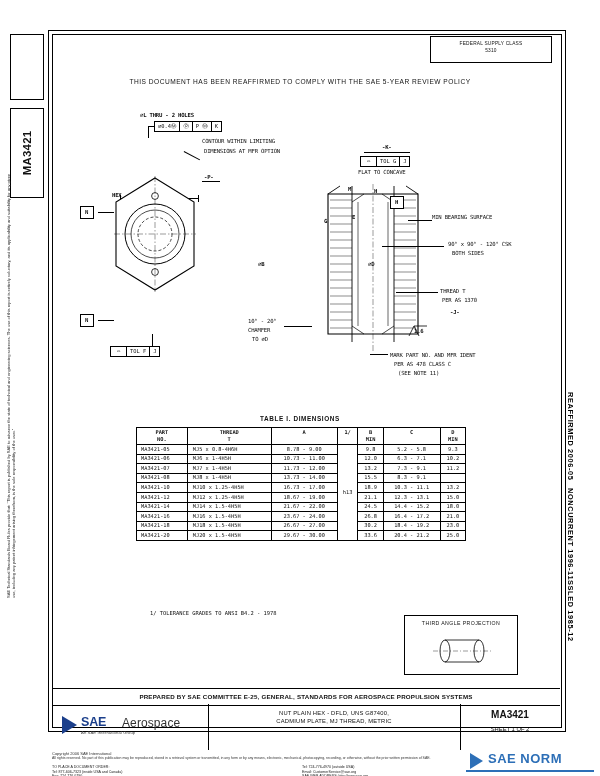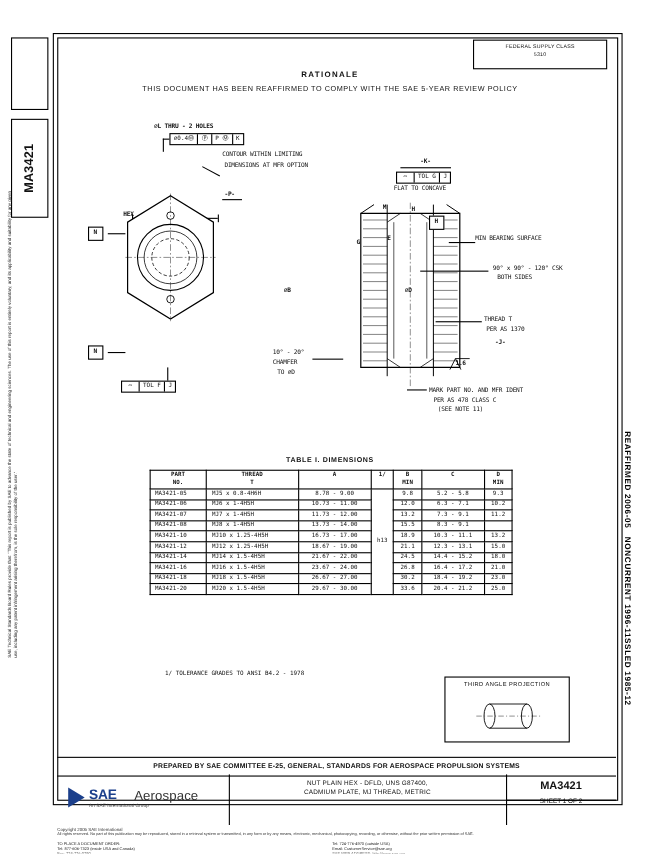--- a/index.html
+++ b/index.html
@@ -170,21 +170,20 @@
 
   <div class="right-label" id="reaffirmed">REAFFIRMED 2006-05</div>
   <div class="right-label" id="noncurrent">NONCURRENT 1996-11</div>
   <div class="right-label" id="ssldd">SSLED 1985-12</div>
 
   <div class="supply-box">
     <div style="font-size:4.8px;">FEDERAL SUPPLY CLASS</div>
     <div style="font-size:4.8px;">5310</div>
   </div>
 
-  <div class="rationale-title">RATIONALE</div>
   <div class="rationale-text">THIS DOCUMENT HAS BEEN REAFFIRMED TO COMPLY WITH THE SAE 5-YEAR REVIEW POLICY</div>
 
   <div class="draw">
 
     <div class="txt b" style="left:88px;top:16px;">⌀L THRU - 2 HOLES</div>
     <div class="fcf" style="left:102px;top:25px;">
       <div>⌀0.4Ⓜ</div>
         <div>Ⓟ</div>
         <div>P Ⓜ</div>
         <div>K</div>
@@ -489,14 +488,19 @@
       <div>Tel:  877-606-7323 (inside USA and Canada)</div>
       <div>Fax:  724-776-0790</div>
     </div>
     <div class="fc-right">
       <div>Tel:  724-776-4970 (outside USA)</div>
       <div>Email:  CustomerService@sae.org</div>
       <div>SAE WEB ADDRESS:  http://www.sae.org</div>
     </div>
   </div>
 
+  <div class="wm">
+    <div class="wm-tri"></div>
+    <div class="wm-txt">SAE NORM</div>
+    <div class="wm-bar"></div>
+  </div>
 
 </div>
 
 </body></html>

